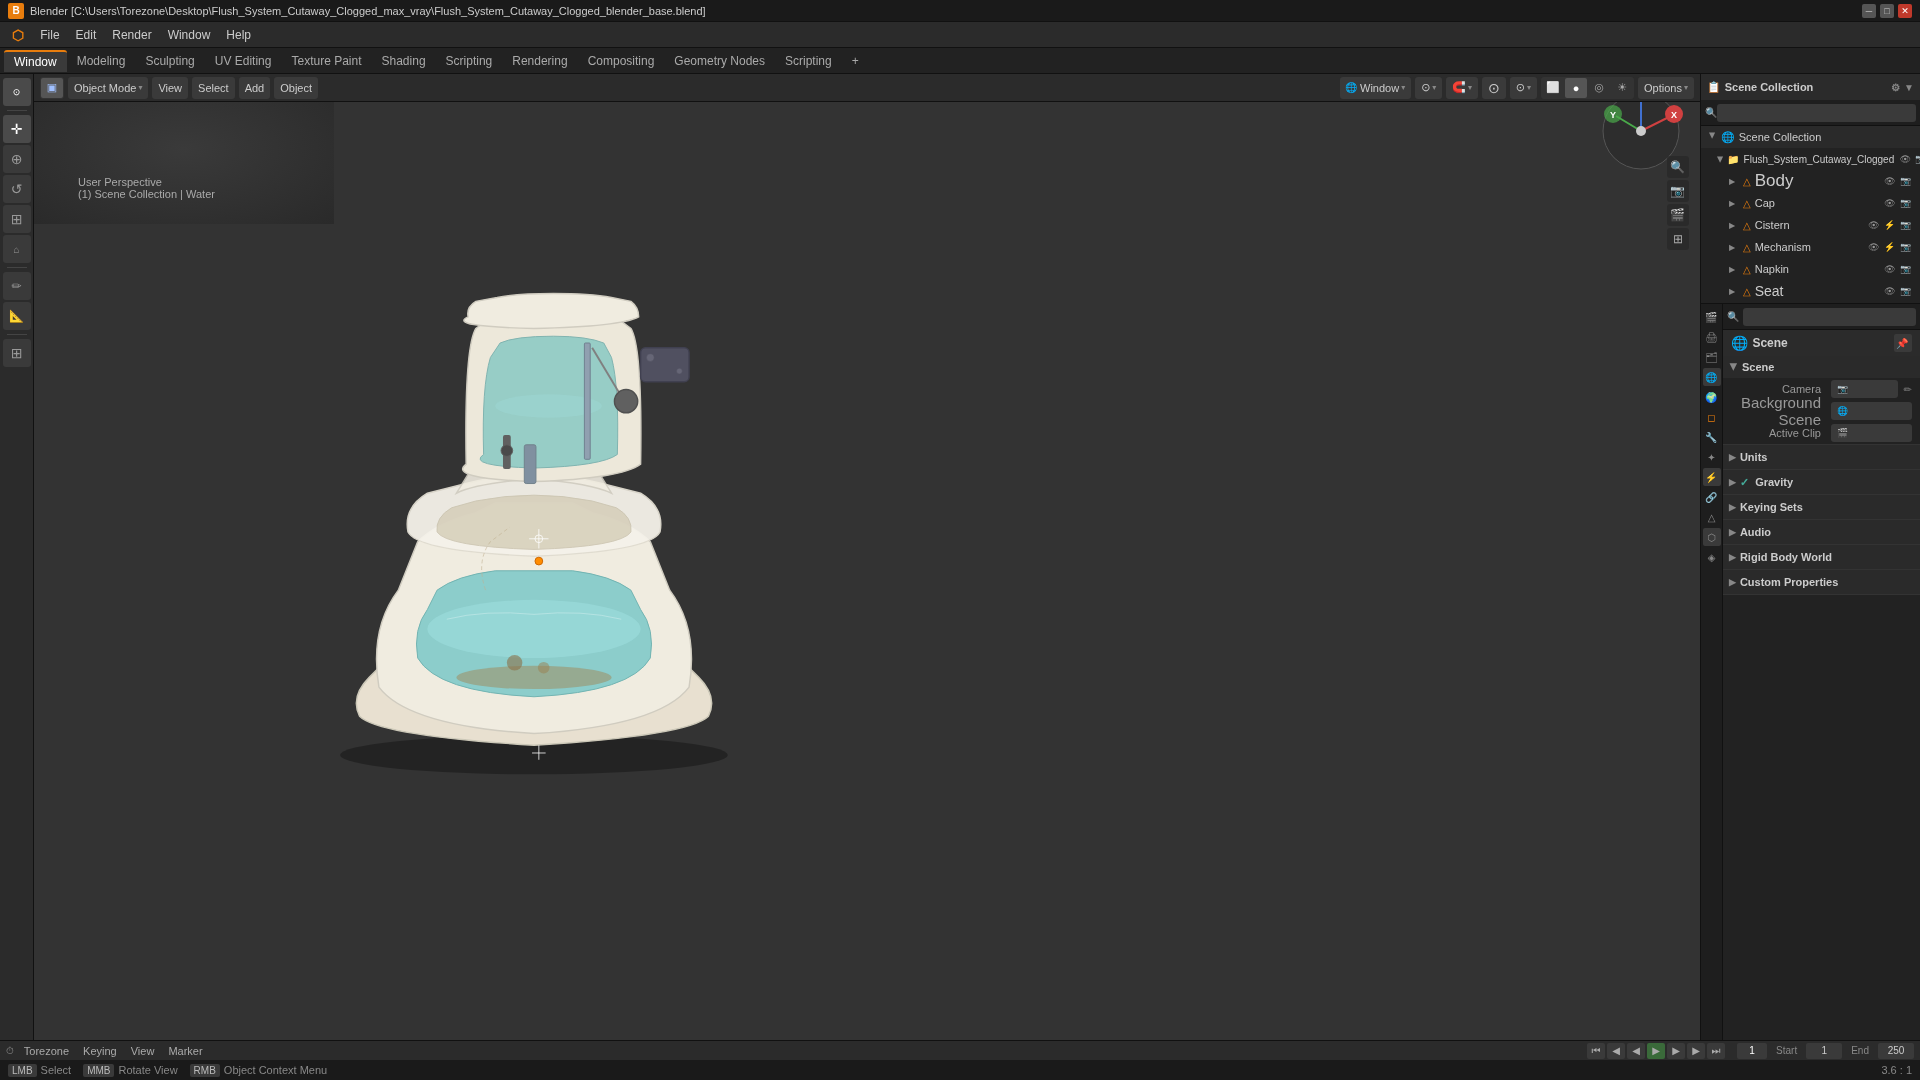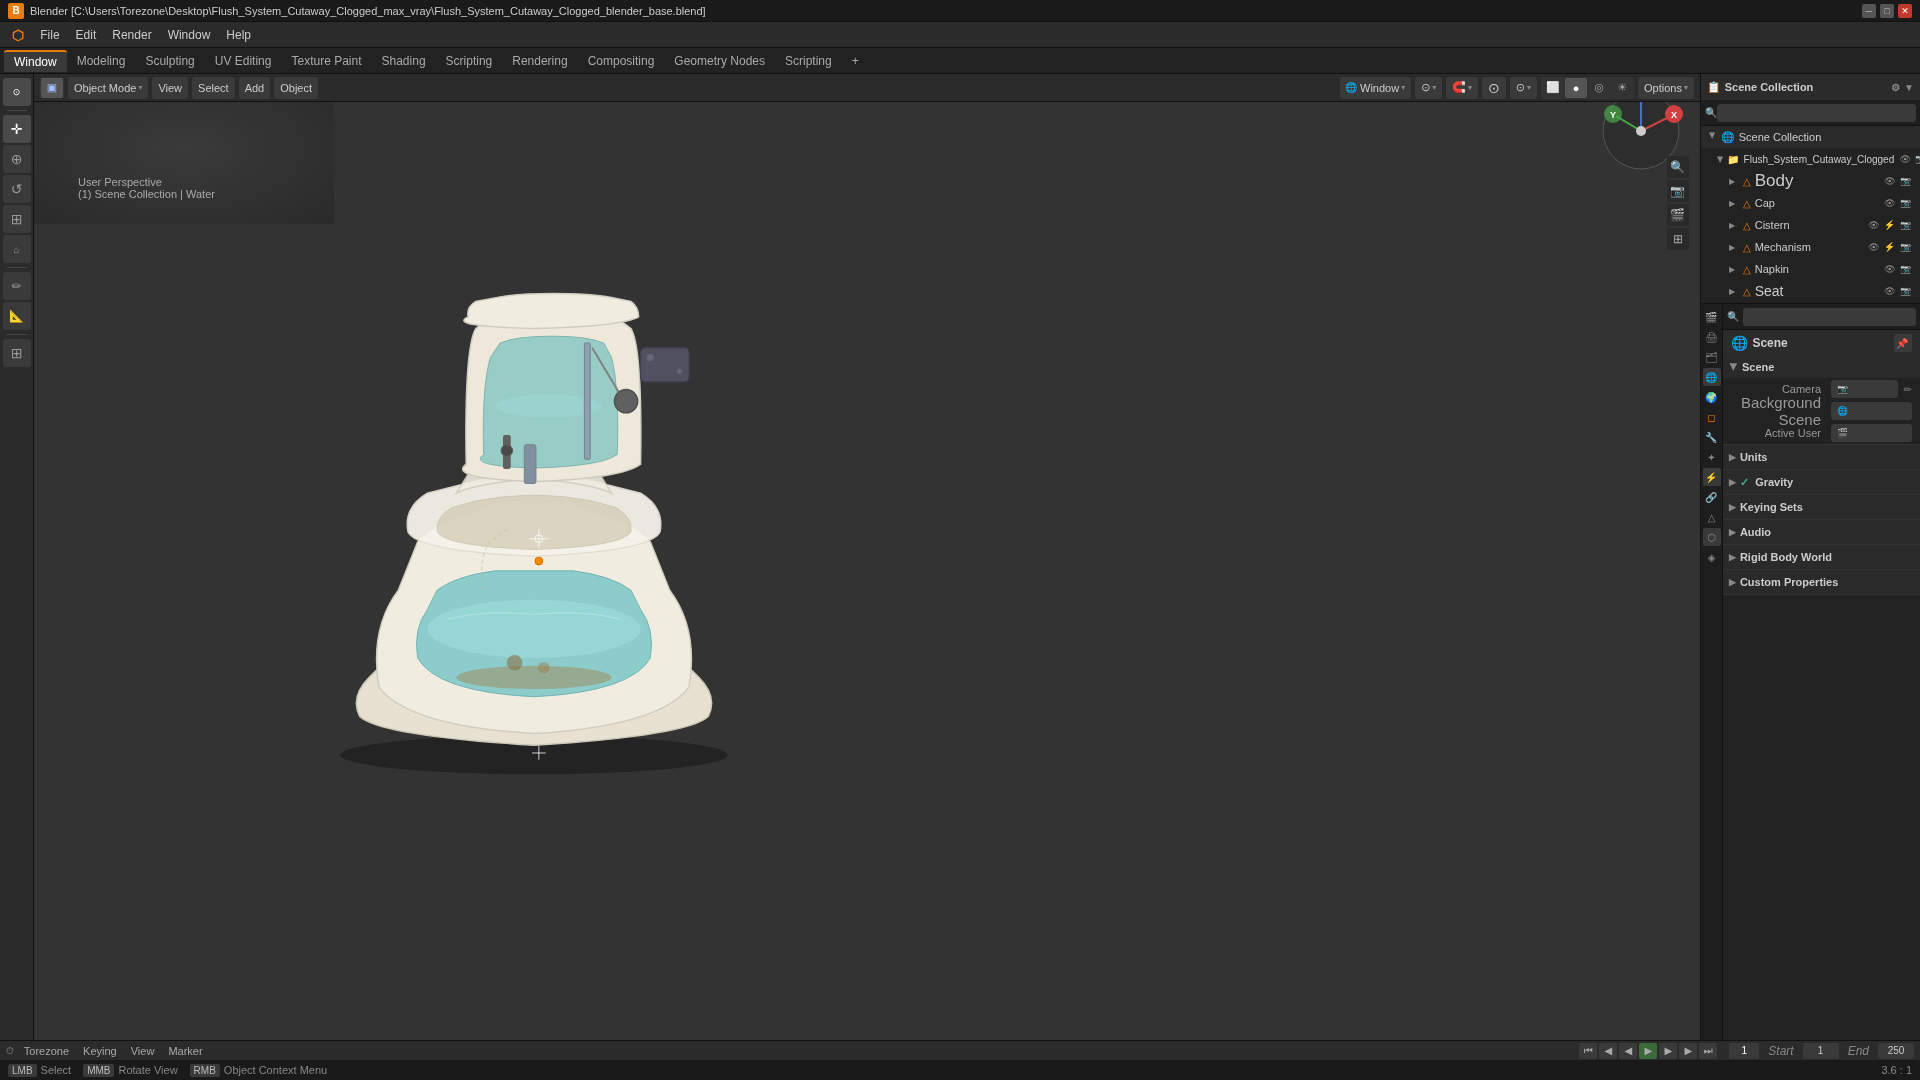--- a/index.html
+++ b/index.html
@@ -402,24 +402,23 @@
     .tl-frame-input {
       width: 30px; height: 16px;
       background: #3a3a3a;
       border-radius: 2px;
       display: flex; align-items: center; justify-content: center;
       font-size: 10px;
       color: #fff;
       cursor: pointer;
     }
     .tl-label {
-      font-size: 12px;
+      font-size: 10px;
       color: #888;
       padding: 0 3px;
-      font-style: italic;
     }
     .tl-field {
       width: 36px; height: 16px;
       background: #3a3a3a;
       border-radius: 2px;
       display: flex; align-items: center; justify-content: center;
       font-size: 10px;
       color: #ccc;
       cursor: pointer;
     }
@@ -965,21 +964,21 @@
 
         <div class="prop-row">
           <span class="prop-label" style="font-size:15px;">Background Scene</span>
           <div class="prop-value has-icon">
             <span style="font-size:9px;">🌐</span>
             <span></span>
           </div>
         </div>
 
         <div class="prop-row">
-          <span class="prop-label">Active User</span>
+          <span class="prop-label">Active Clip</span>
           <div class="prop-value has-icon">
             <span style="font-size:9px;">🎬</span>
             <span></span>
           </div>
         </div>
       </div>
 
       <div class="prop-section">
         <div class="prop-section-header">
           <span class="collapse-arrow">▶</span>

